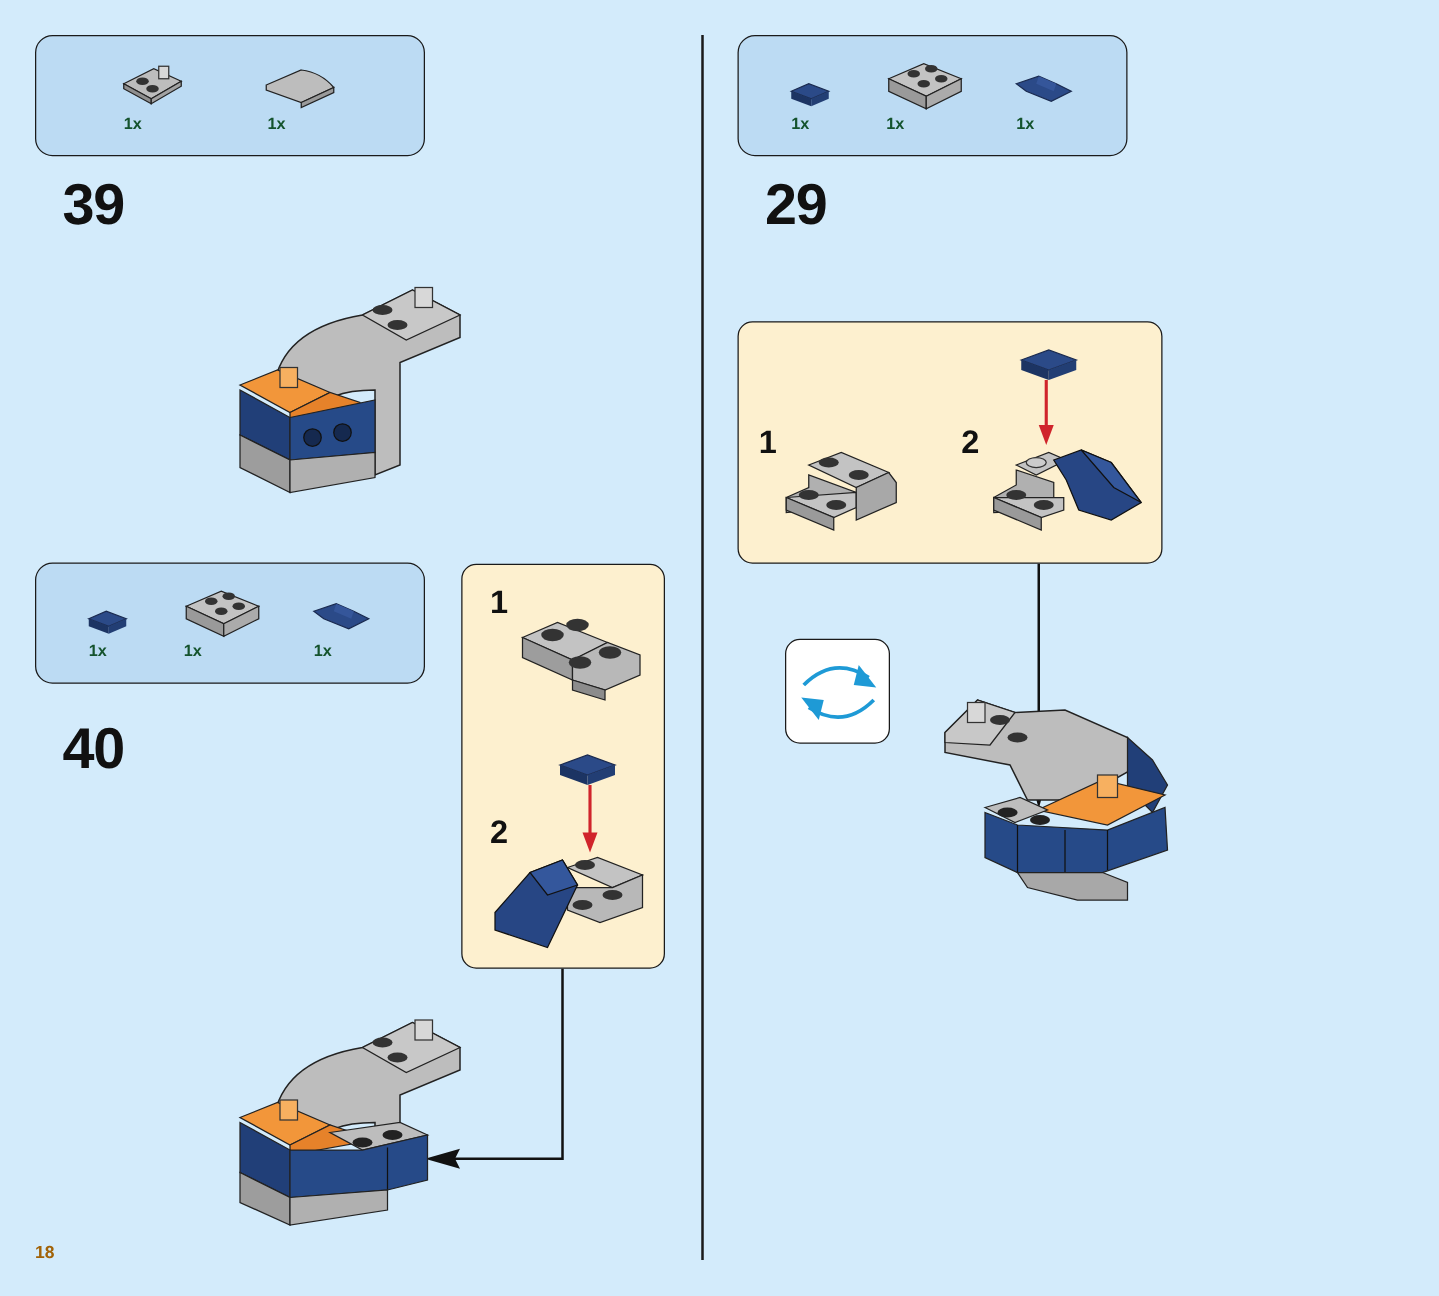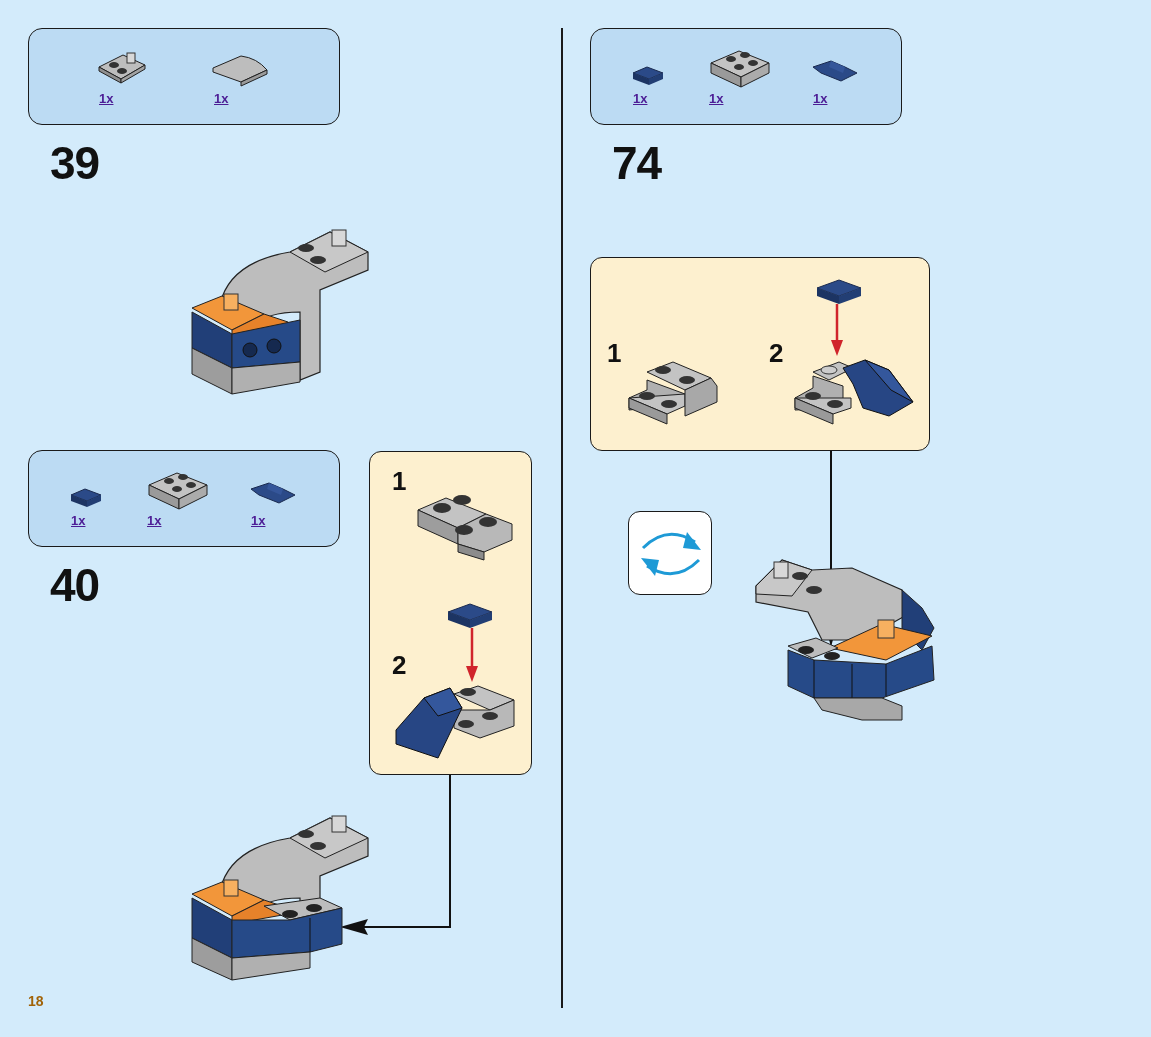--- a/index.html
+++ b/index.html
@@ -1,18 +1,18 @@
 <!DOCTYPE html>
 <html><head>
 <meta charset="utf-8">
 <style>
   html,body{margin:0;padding:0;}
   body{width:1151px;height:1037px;background:#d3ebfb;position:relative;overflow:hidden;font-family:"Liberation Sans",sans-serif;}
   .parts-box{position:absolute;background:#bcdbf3;border:1.5px solid #1a1a1a;border-radius:14px;box-sizing:border-box;}
-  .qty{position:absolute;font-weight:bold;font-size:13px;color:#4c1d95;text-decoration:underline;}
+  .qty{position:absolute;font-weight:bold;font-size:13px;color:#14532d;}
   .step-num{position:absolute;font-weight:bold;font-size:46px;color:#111;letter-spacing:-1px;margin-left:22px;}
   .sub-box{position:absolute;background:#fdf0cf;border:1.5px solid #1a1a1a;border-radius:12px;box-sizing:border-box;}
   .sub-num{position:absolute;font-weight:bold;font-size:26px;color:#111;}
   .divider{position:absolute;left:561px;top:28px;width:2px;height:980px;background:#1a1a1a;}
   .page-num{position:absolute;left:28px;top:993px;font-weight:bold;font-size:14px;color:#a16207;}
   svg{position:absolute;overflow:visible;}
   .rot-box{position:absolute;left:628px;top:511px;width:84px;height:84px;background:#fff;border:1.5px solid #1a1a1a;border-radius:12px;box-sizing:border-box;}
 </style>
 </head>
 <body>
@@ -74,21 +74,21 @@
     <ellipse cx="30" cy="20" rx="5" ry="3" fill="#333"></ellipse>
     <ellipse cx="44" cy="16" rx="5" ry="3" fill="#333"></ellipse>
   </svg>
   <div class="qty" style="left:118px;top:62px;">1x</div>
   <svg style="left:220px;top:28px;" width="50" height="28">
     <polygon points="2,10 20,4 34,10 46,16 30,24 10,16" fill="#2b4a88" stroke="#1a2a4f" stroke-width="1"></polygon>
     <polygon points="20,4 34,10 32,16 18,10" fill="#35569a"></polygon>
   </svg>
   <div class="qty" style="left:222px;top:62px;">1x</div>
 </div>
-<div class="step-num" style="left:28px;top:558px;text-align:right;">40</div>
+<div class="step-num" style="left:28px;top:571px;text-align:right;">40</div>
 
 <div class="sub-box" style="left:369px;top:451px;width:163px;height:324px;">
   <div class="sub-num" style="left:22px;top:14px;">1</div>
   <svg style="left:46px;top:36px;" width="100" height="76">
     <polygon points="2,22 30,10 70,26 42,40" fill="#c3c3c3" stroke="#222" stroke-width="1"></polygon>
     <polygon points="2,22 42,40 42,56 2,38" fill="#9d9d9d" stroke="#222" stroke-width="1"></polygon>
     <polygon points="42,40 70,26 96,36 96,52 68,64 42,56" fill="#b8b8b8" stroke="#222" stroke-width="1"></polygon>
     <polygon points="42,56 68,64 68,72 42,64" fill="#8c8c8c" stroke="#222" stroke-width="1"></polygon>
     <ellipse cx="26" cy="20" rx="9" ry="5" fill="#333"></ellipse>
     <ellipse cx="46" cy="12" rx="9" ry="5" fill="#333"></ellipse>
@@ -156,21 +156,21 @@
     <ellipse cx="30" cy="20" rx="5" ry="3" fill="#333"></ellipse>
     <ellipse cx="44" cy="16" rx="5" ry="3" fill="#333"></ellipse>
   </svg>
   <div class="qty" style="left:118px;top:62px;">1x</div>
   <svg style="left:220px;top:28px;" width="50" height="28">
     <polygon points="2,10 20,4 34,10 46,16 30,24 10,16" fill="#2b4a88" stroke="#1a2a4f" stroke-width="1"></polygon>
     <polygon points="20,4 34,10 32,16 18,10" fill="#35569a"></polygon>
   </svg>
   <div class="qty" style="left:222px;top:62px;">1x</div>
 </div>
-<div class="step-num" style="left:590px;top:136px;">74</div>
+<div class="step-num" style="left:590px;top:136px;">29</div>
 
 <div class="sub-box" style="left:590px;top:257px;width:340px;height:194px;">
   <div class="sub-num" style="left:16px;top:80px;">1</div>
   <svg style="left:36px;top:100px;" width="96" height="76">
     <polygon points="20,14 46,4 84,20 58,32" fill="#c3c3c3" stroke="#222" stroke-width="1"></polygon>
     <polygon points="2,40 20,32 20,22 58,36 58,46 2,52" fill="#b0b0b0" stroke="#222" stroke-width="1"></polygon>
     <polygon points="2,40 40,56 58,48 58,36" fill="#c3c3c3" stroke="#222" stroke-width="1"></polygon>
     <polygon points="2,40 40,56 40,66 2,50" fill="#9a9a9a" stroke="#222" stroke-width="1"></polygon>
     <polygon points="58,32 84,20 90,28 90,44 58,58" fill="#a8a8a8" stroke="#222" stroke-width="1"></polygon>
     <ellipse cx="36" cy="12" rx="8" ry="4" fill="#333"></ellipse>

